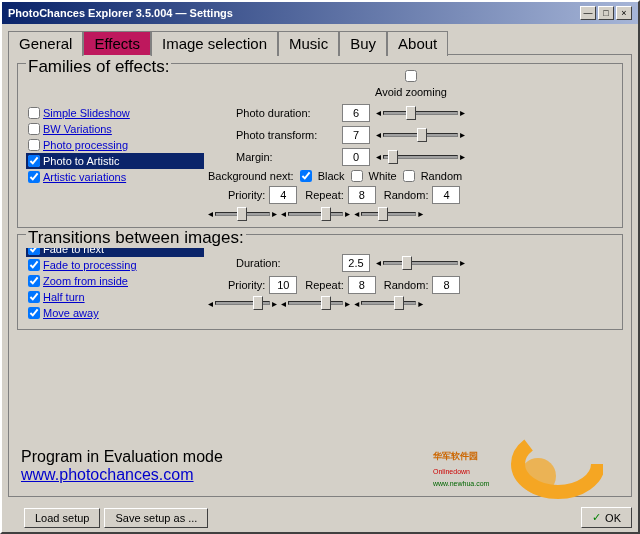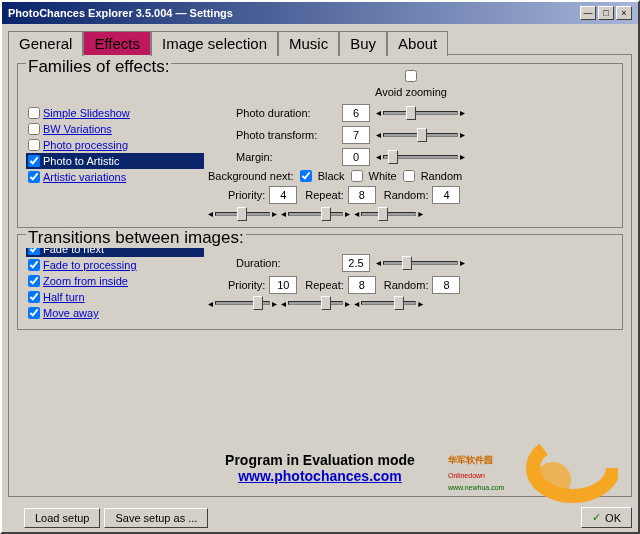--- a/index.html
+++ b/index.html
@@ -181,24 +181,23 @@
     }
     .avoid-zoom {
       display: flex;
       align-items: center;
       gap: 4px;
       justify-content: flex-end;
       margin-bottom: 6px;
       flex-direction: column;
     }
     .footer {
-      text-align: center;
+      text-align: left;
       padding: 4px;
-      font-size: 14px;
-      font-weight: bold;
+      font-size: 16px;
     }
     .footer a {
       color: #0000cc;
     }
     .bottom-bar {
       display: flex;
       align-items: center;
       justify-content: space-between;
       padding: 4px 6px;
       flex-shrink: 0;
@@ -495,21 +494,21 @@
           </div>
         </div>
       </div>
 
       <div style="position:relative;">
         <div class="footer">
           <div>Program in Evaluation mode</div>
           <a href="#" style="color:#0000cc;">www.photochances.com</a>
         </div>
 
-        <div style="position:absolute;right:5px;top:-10px;width:175px;height:65px;margin-left:36px;">
+        <div style="position:absolute;right:20px;top:-10px;width:175px;height:65px;margin-left:36px;">
           <svg width="175" height="65" viewBox="0 0 175 65">
 
             <ellipse cx="130" cy="30" rx="40" ry="28" fill="none" stroke="#f5a623" stroke-width="14" stroke-dasharray="130 200"></ellipse>
 
             <circle cx="110" cy="42" r="18" fill="#f5a623" opacity="0.7"></circle>
 
             <text x="5" y="25" font-size="9" fill="#cc6600" font-weight="bold" font-family="Arial">华军软件园</text>
             <text x="5" y="40" font-size="7" fill="#cc0000" font-family="Arial">Onlinedown</text>
             <text x="5" y="52" font-size="7" fill="#006600" font-family="Arial">www.newhua.com</text>
           </svg>

